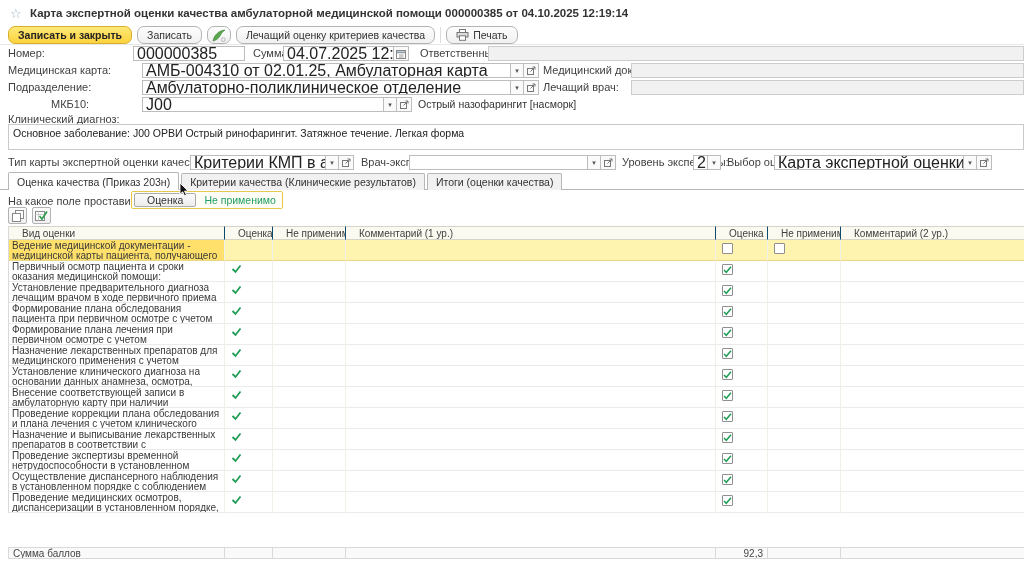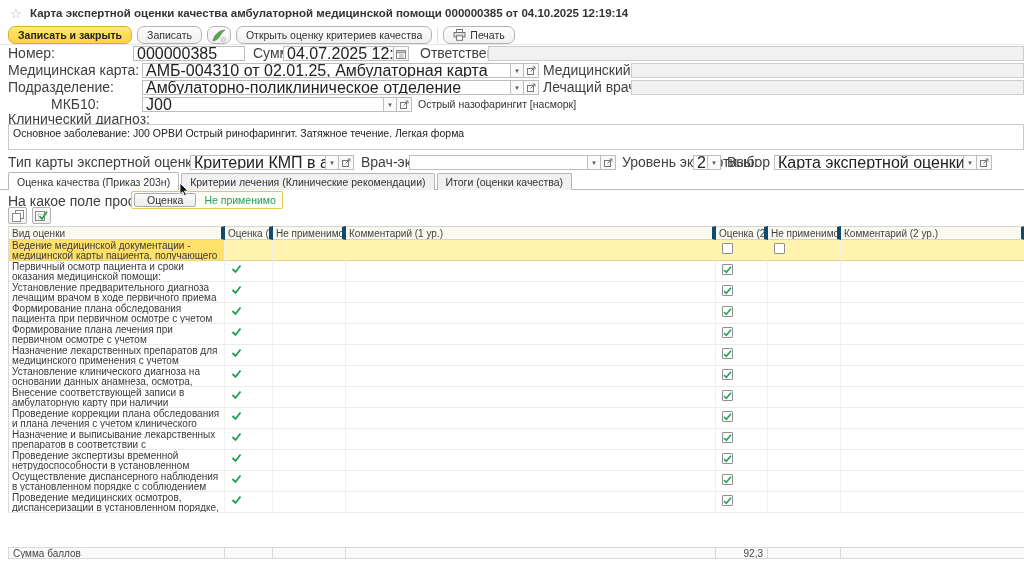--- a/index.html
+++ b/index.html
@@ -21,21 +21,21 @@
     border:1px solid #b3b3b3; border-radius:7px; cursor:pointer; white-space:nowrap;
   }
   .btn.primary {
     background:linear-gradient(#ffe976,#fcd23e);
     border:1px solid #d8b02c; font-weight:bold; color:#222;
   }
   .btn.iconic { padding:0 4px; }
   .tb-sep { width:1px; height:16px; background:#ddd; }
   .toolbar-line { left:0; right:0; top:44px; height:1px; background:#e7e7e7; }
   
-  .lbl { font-size:14px; color:#3f3f3f; white-space:nowrap; line-height:15px; }
+  .lbl { font-size:11px; color:#3f3f3f; white-space:nowrap; line-height:15px; }
   .inp {
     height:15px; border:1px solid #bdbdbd; background:#fff; font-size:16px;
     line-height:13px; padding:0 3px; color:#222; white-space:nowrap; overflow:hidden;
   }
   .inp.dis { background:#f1f1f1; border-color:#cccccc; }
   .cbtn {
     height:15px; width:13px; border:1px solid #bdbdbd; border-left:none; background:#fafafa;
     display:inline-flex; align-items:center; justify-content:center;
     font-size:7px; color:#555; cursor:pointer;
   }
@@ -66,22 +66,22 @@
   .toggle-link { font-size:10.5px; color:#1f9e63; cursor:pointer; white-space:nowrap; }
   .sbtn {
     width:19px; height:17px; border:1px solid #b3b3b3; border-radius:2px;
     background:linear-gradient(#fdfdfd,#f0f0f0); display:inline-flex; align-items:center;
     justify-content:center; cursor:pointer;
   }
   
   .ttable { left:8px; width:1016px; border-left:1px solid #d9d9d9; }
   .grid7 { display:grid; grid-template-columns:216px 48px 73px 370px 52px 73px 184px; }
   .th {
-    background:#fbfaf0; border-right:4px solid #0c4a6e; border-top:1px solid #d6d4c6;
-    border-bottom:1px solid #d6d4c6; font-size:10px; color:#3f3f3f; padding:1px 3px;
+    background:#fbfaf0; border-right:1px solid #0c4a6e; border-top:1px solid #d6d4c6;
+    border-bottom:1px solid #d6d4c6; font-size:10px; color:#3f3f3f; padding:1px 13px;
     white-space:nowrap; overflow:hidden; height:14px; line-height:11px;
   }
   .trow { cursor:pointer; }
   .td {
     border-right:1px solid #f0efe8; border-bottom:1px solid #ebebeb; height:21px;
     font-size:10px; line-height:10px; color:#3a3a3a; padding:1px 3px; overflow:hidden;
   }
   .trow.hl .td { background:#fff3b0; border-bottom-color:#e6d78a; }
   .trow.hl .td.first { background:#ffe06a; }
   .cb {
@@ -110,21 +110,21 @@
     <div class="btn primary">Записать и закрыть</div>
     <div class="btn">Записать</div>
     <div class="btn iconic">
       <span>
         <svg width="14" height="13" viewBox="0 0 14 13">
             <path d="M1 12 C2 6 7 1.5 13 1 C10 3 9 5 8 7 C6.5 9.5 4 11.5 1 12 Z" fill="#5aa84d" stroke="#3e7d38" stroke-width="0.6"></path>
             <circle cx="11.3" cy="10.6" r="2" fill="#ececec" stroke="#9a9a9a" stroke-width="0.6"></circle>
           </svg>
       </span>
     </div>
-    <div class="btn">Открыть оценку критериев качества</div>
+    <div class="btn">Лечащий оценку критериев качества</div>
     <div class="tb-sep"></div>
     <div class="btn">
       <span>
         <svg width="13" height="12" viewBox="0 0 13 12">
             <rect x="3.5" y="0.5" width="6" height="3" fill="#fff" stroke="#777"></rect>
             <rect x="1" y="3.5" width="11" height="4.5" fill="#dcdcdc" stroke="#777"></rect>
             <rect x="3.5" y="6.8" width="6" height="4.5" fill="#fff" stroke="#777"></rect>
           </svg>
       </span>
       <span>Печать</span>
@@ -240,21 +240,21 @@
         <svg width="9" height="9" viewBox="0 0 9 9">
           <rect x="0.5" y="2.5" width="6" height="6" fill="none" stroke="#777"></rect>
           <path d="M3.5 5.5 L8 1 M5.5 1 H8 V3.5" stroke="#777" fill="none"></path>
         </svg>
       </span>
   </div>
 
   <div class="abs tabline"></div>
   <div class="abs tabs" style="left:8px; top:172px;">
     <div class="tab active">Оценка качества (Приказ 203н)</div>
-    <div class="tab">Критерии лечения (Клинические рекомендации)</div>
+    <div class="tab">Критерии качества (Клинические результатов)</div>
     <div class="tab">Итоги (оценки качества)</div>
   </div>
 
   <div class="abs lbl" style="left:8px; top:194px;">На какое поле проставить галочки:</div>
   <div class="abs toggle-group" style="left:131px; top:191px;">
     <div class="toggle-btn">Оценка</div>
     <div class="toggle-link">Не применимо</div>
   </div>
   <div class="abs cursor" style="left:179px; top:182px;">
     <svg width="12" height="16" viewBox="0 0 12 16">

